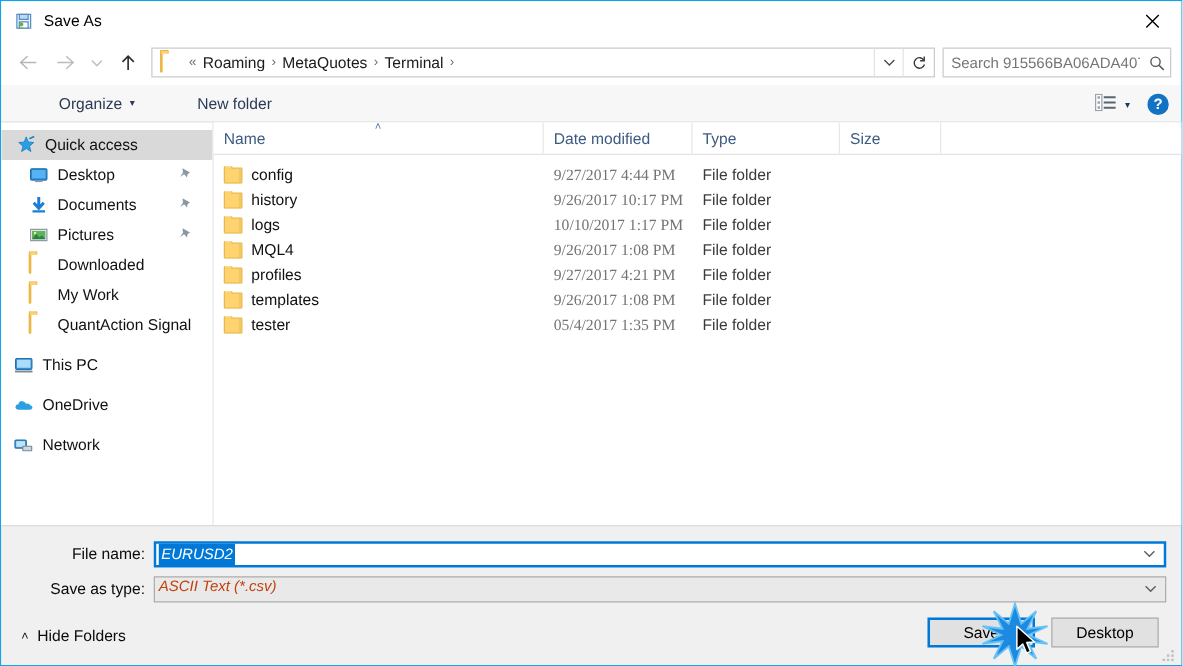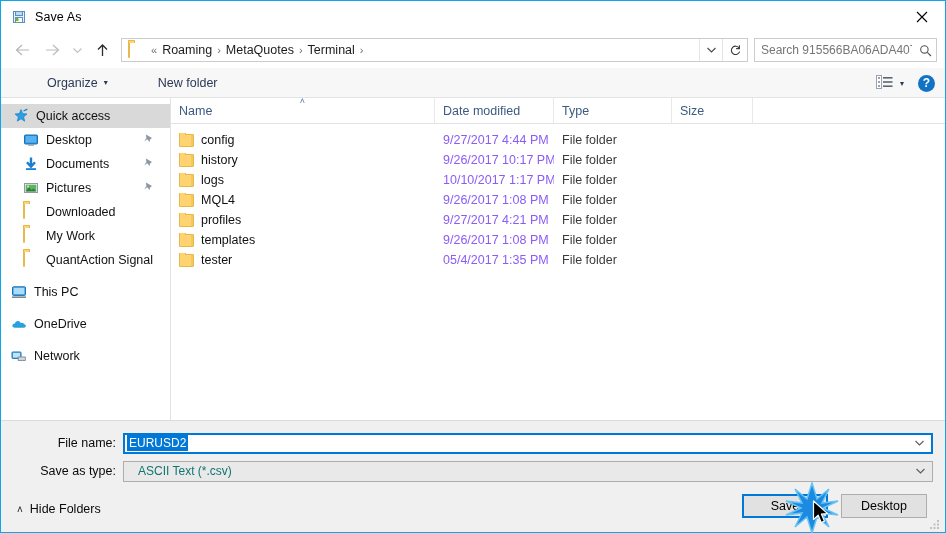--- a/index.html
+++ b/index.html
@@ -234,21 +234,21 @@
     font-size: 12.5px;
     cursor: default;
   }
   .cell {
     box-sizing: border-box;
     padding-left: 8px;
     display: flex; align-items: center;
     overflow: hidden; white-space: nowrap;
   }
   .cell.c-name { width: 264px; color: #101010; gap: 7px; }
-  .cell.c-date { width: 119px; color: #8b5cf6; }
+  .cell.c-date { width: 119px; color: #737373; font-family: Liberation Serif, serif; }
   .cell.c-type { width: 118px; color: #3a3a3a; }
   .cell.c-size { width: 81px; color: #3a3a3a; }
 
   
   .formpane {
     background: #f0f0f0;
     border-top: 1px solid #dcdcdc;
     padding: 9px 0 0 0;
   }
   .form-row {
@@ -259,28 +259,29 @@
   .form-label {
     width: 122px; min-width: 122px;
     text-align: right; padding-right: 7px;
     font-size: 12.5px; color: #0a0a0a;
     box-sizing: border-box;
   }
   .combo {
     flex: 1; height: 21px;
     background: #fff;
     border: 1px solid #7a7a7a;
-    display: flex; align-items: center;
+    display: flex; 
     box-sizing: border-box;
     position: relative;
     font-size: 12px;
+    font-style: italic;
   }
   .combo.focused { border: 2px solid #0078d7; }
   .combo.readonly { background: #e9e9e9; border: 1px solid #adadad; }
-  .combo-text { padding-left: 3px; color: #0f766e; white-space: nowrap; margin-left: 11px; }
+  .combo-text { padding-left: 3px; color: #c2410c; white-space: nowrap; }
   .combo-text.sel {
     background: #0078d7; color: #ffffff;
     padding: 1px 2px; margin-left: 2px;
   }
   .combo-arrow {
     position: absolute; right: 6px; top: 0; bottom: 0;
     display: flex; align-items: center;
   }
 
   

